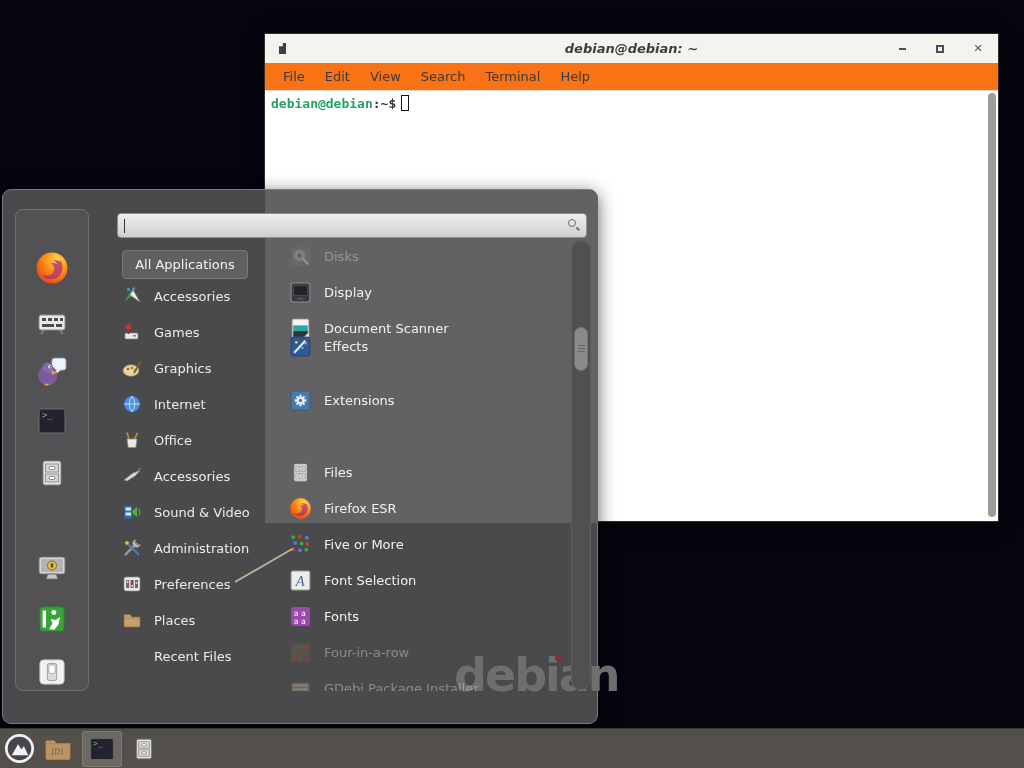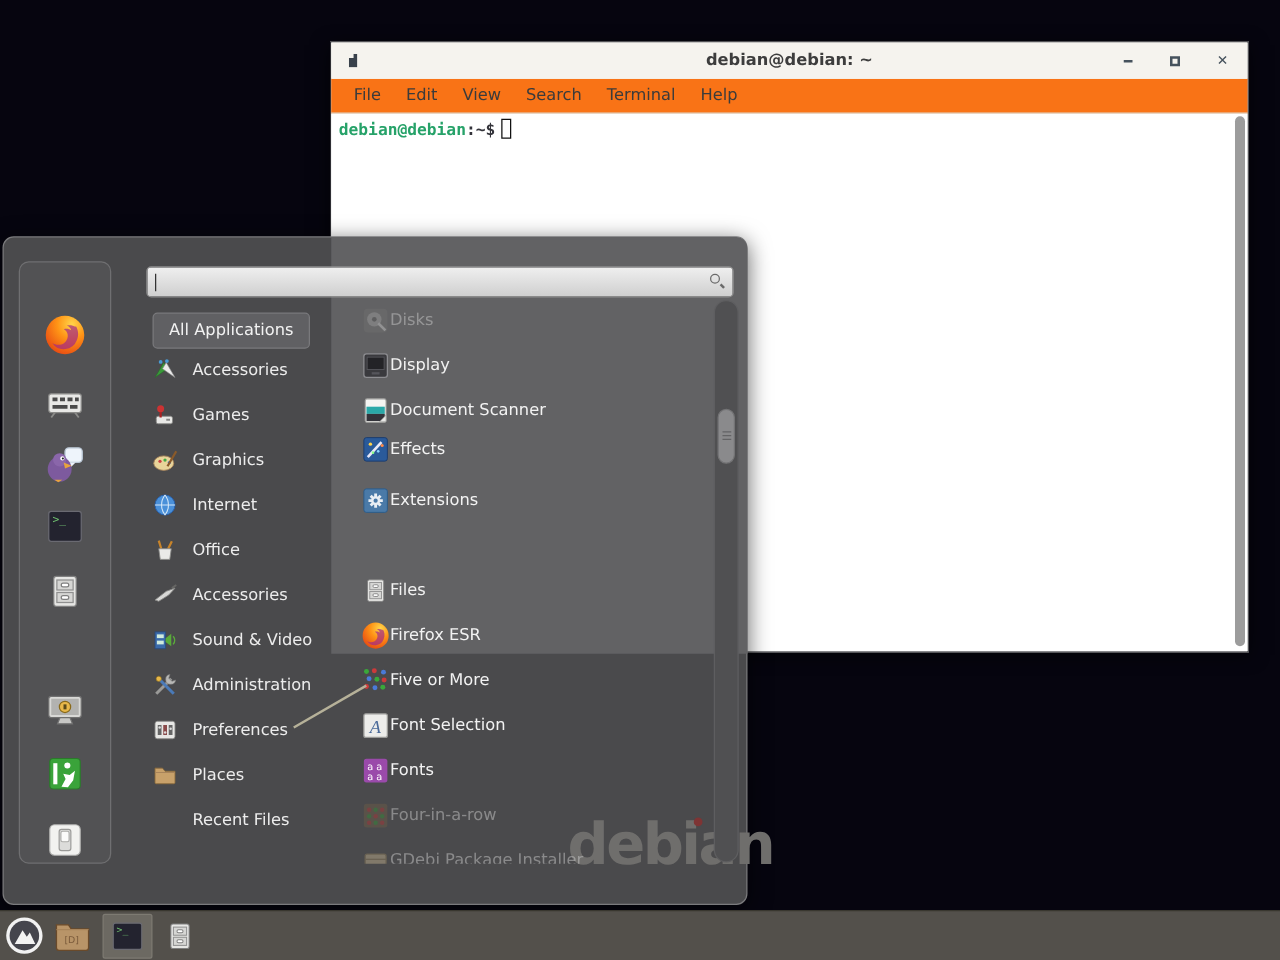--- a/index.html
+++ b/index.html
@@ -7,21 +7,21 @@
   body { font-family:"DejaVu Sans", sans-serif; }
 
   .desktop { position:relative; width:1024px; height:768px; background:#06050f; overflow:hidden; }
 
   
   .terminal { position:absolute; left:264px; top:33px; width:735px; height:489px;
     background:#ffffff; border:1px solid #2e2e33; box-shadow:0 3px 14px rgba(0,0,0,.65); }
   .titlebar { height:29px; background:#f5f3ee; display:flex; align-items:center; position:relative; }
   .titlebar-icon { position:absolute; left:14px; top:9px; width:7px; height:11px; background:#39414b;
     clip-path:polygon(0 30%,55% 30%,55% 0,100% 0,100% 100%,0 100%); }
-  .title { flex:1; text-align:center; font-size:13px; font-weight:bold; color:#3d3d3d; }
+  .title { flex:1; text-align:center; font-size:13px; font-weight:bold; color:#3d3d3d;font-style:italic; }
   .win-btns { position:absolute; right:12px; top:0; height:29px; display:flex; align-items:center; gap:22px; }
   .wb { width:16px; height:16px; display:flex; align-items:center; justify-content:center; color:#46525d; cursor:default; }
   .wb-min { width:7px; height:2px; background:#46525d; }
   .wb-max { width:8px; height:8px; border:2px solid #46525d; }
   .wb-close { font-size:11px; font-weight:bold; line-height:1; }
   .menubar { height:28px; background:#f97316; border-bottom:1px solid #dcd9d0; display:flex; align-items:center; padding-left:8px; }
   .menubar span { font-size:13px; color:#3b3b3b; padding:0 10px; }
   .term-body { position:relative; height:430px; background:#fff; padding:4px 6px; }
   .prompt { font-family:"DejaVu Sans Mono", monospace; font-size:13px; font-weight:bold; white-space:pre; }
   .p-user { color:#26a269;margin-top:28px; }
@@ -54,21 +54,21 @@
   .allapps-btn { position:absolute; left:119px; top:60px; width:126px; height:29px; z-index:2;
     background:#606063; border:1px solid #79797c; border-radius:4px; color:#f2f2f2; font-size:13px;
     display:flex; align-items:center; justify-content:center; }
 
   .cats { position:absolute; left:119px; top:88px; width:150px; z-index:2; }
   .cat-row { height:36px; display:flex; align-items:center; gap:12px; color:#ececec; font-size:13px; }
   .cat-row .cic { width:20px; height:20px; flex:0 0 20px; }
   .cat-row.no-icon { padding-left:32px; }
 
   .applist { position:absolute; left:262px; top:49px; width:306px; height:452px; overflow:hidden; z-index:2; }
-  .app-row { position:absolute; left:0; width:100%; height:36px; display:flex; align-items:center; 
+  .app-row { position:absolute; left:0; width:100%; height:36px; display:flex; align-items:center; gap:12px;
     padding-left:24px; color:#f2f2f2; font-size:13px; }
   .app-row .aic { width:23px; height:23px; flex:0 0 23px; }
   .app-row.disabled { opacity:.5; }
   .app-row.disabled span { color:#c9c9c9; }
 
   .list-scroll { position:absolute; left:568px; top:50px; width:20px; height:450px; z-index:2;
     border:1px solid #5e5e60; border-radius:10px; background:#505052; }
   .list-thumb { position:absolute; left:2px; top:86px; width:14px; height:44px; background:#8a8a8c;
     border-radius:7px; border:1px solid #737375; }
   .list-thumb i { display:block; width:7px; height:1px; background:#636365; margin:2px auto 0; }
@@ -332,21 +332,21 @@
       </div>
       <div class="app-row" style="top:71px">
         <svg class="aic" viewBox="0 0 22 22">
             <rect x="3" y="2" width="16" height="18" rx="1.5" fill="#f4f4f2" stroke="#9a9a98" stroke-width=".8"></rect>
             <rect x="4" y="8" width="14" height="5.5" fill="#2aa8a8"></rect>
             <rect x="4" y="13.5" width="14" height="5.5" fill="#33333a"></rect>
             <path d="M19 19.5h-5l5-5z" fill="#e8e8e6" stroke="#9a9a98" stroke-width=".5"></path>
           </svg>
         <span>Document Scanner</span>
       </div>
-      <div class="app-row" style="top:102px">
+      <div class="app-row" style="top:89px">
         <svg class="aic" viewBox="0 0 22 22">
             <rect x="2" y="2" width="18" height="18" rx="2" fill="#2a5a9a" stroke="#1a3a6a" stroke-width=".7"></rect>
             <path d="M5 17L15.5 5.5" stroke="#e8e8f8" stroke-width="2"></path>
             <circle cx="7" cy="7" r="1.3" fill="#ffd24a"></circle>
             <circle cx="13" cy="12.5" r="1" fill="#8ad4ff"></circle>
             <circle cx="16" cy="8" r="1.2" fill="#ff8a4a"></circle>
             <circle cx="9" cy="13.5" r="1" fill="#8aff8a"></circle>
           </svg>
         <span>Effects</span>
       </div>

